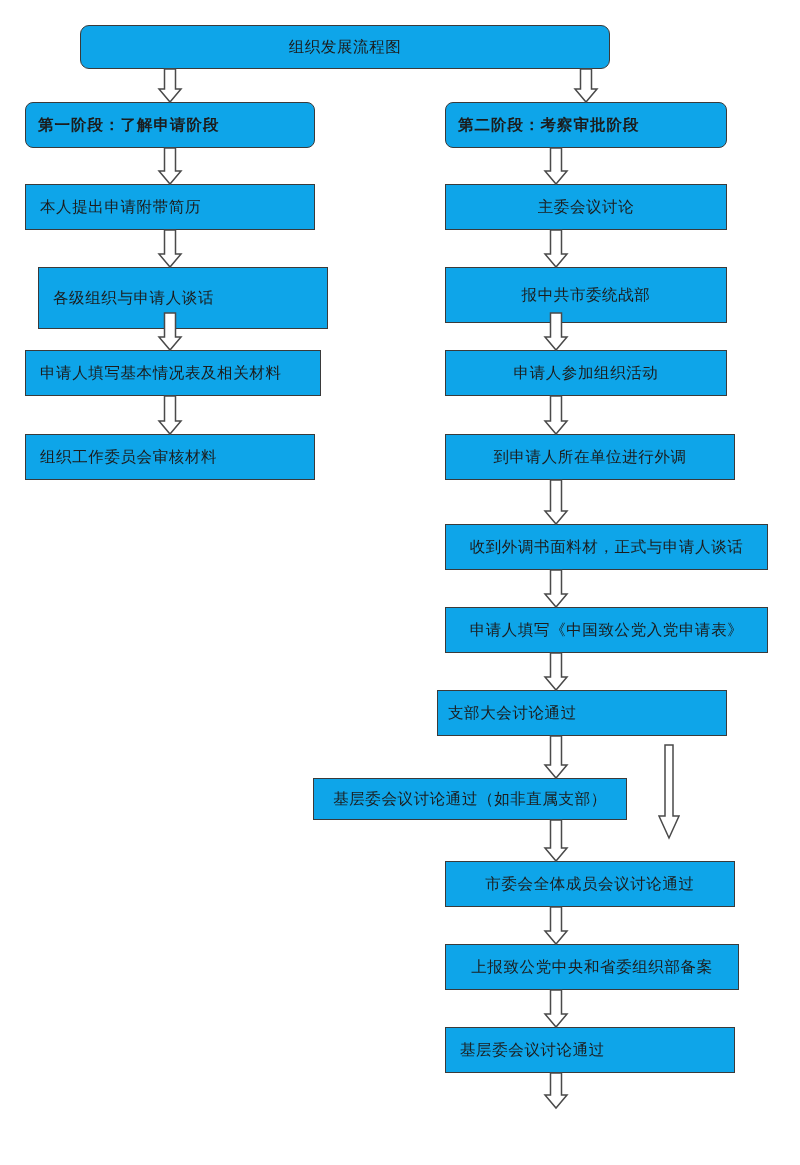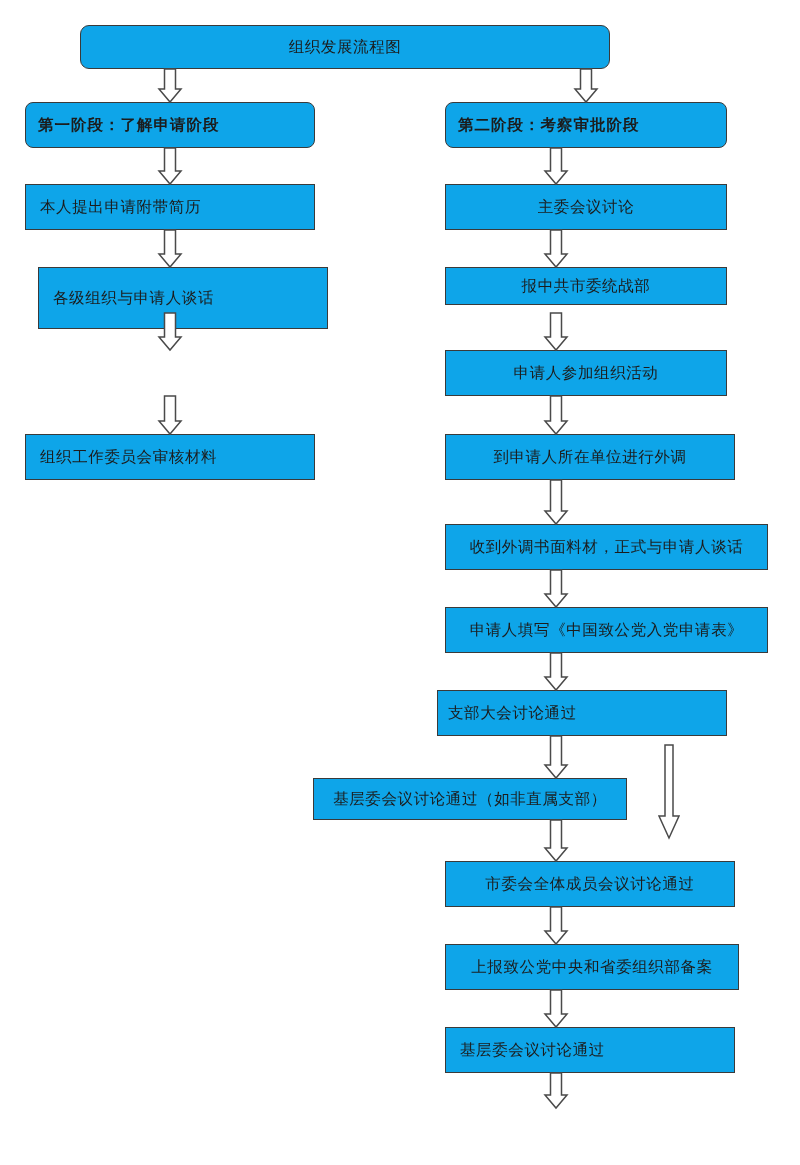--- a/index.html
+++ b/index.html
@@ -61,24 +61,25 @@
   }
 </style>
 </head>
 <body>
 
 <div id="canvas">
     <div class="node title center" style="left: 80px; top: 25px; width: 530px; height: 44px;">组织发展流程图</div>
     <div class="node phase center" style="left: 25px; top: 102px; width: 290px; height: 46px;">第一阶段：了解申请阶段</div>
     <div class="node  left" style="left: 25px; top: 184px; width: 290px; height: 46px;">本人提出申请附带简历</div>
     <div class="node  left" style="left: 25px; top: 267px; width: 290px; height: 62px; margin-left: 13px;">各级组织与申请人谈话</div>
+    <div class="node  left" style="left: 25px; top: 350px; width: 296px; height: 46px;">申请人填写基本情况表及相关材料</div>
     <div class="node  left" style="left: 25px; top: 434px; width: 290px; height: 46px;">组织工作委员会审核材料</div>
     <div class="node phase center" style="left: 445px; top: 102px; width: 282px; height: 46px;">第二阶段：考察审批阶段</div>
     <div class="node  center" style="left: 445px; top: 184px; width: 282px; height: 46px;">主委会议讨论</div>
-    <div class="node  center" style="left: 445px; top: 267px; width: 282px; height: 38px;">报中共市委统战部</div>
+    <div class="node  center" style="left: 445px; top: 267px; width: 282px; height: 56px;">报中共市委统战部</div>
     <div class="node  center" style="left: 445px; top: 350px; width: 282px; height: 46px;">申请人参加组织活动</div>
     <div class="node  center" style="left: 445px; top: 434px; width: 290px; height: 46px;">到申请人所在单位进行外调</div>
     <div class="node  center" style="left: 445px; top: 524px; width: 323px; height: 46px; text-align: center;">收到外调书面料材，正式与申请人谈话</div>
     <div class="node  center" style="left: 445px; top: 607px; width: 323px; height: 46px;">申请人填写《中国致公党入党申请表》</div>
     <div class="node  left" style="left: 437px; top: 690px; width: 290px; height: 46px; padding-left: 10px;">支部大会讨论通过</div>
     <div class="node  center" style="left: 313px; top: 778px; width: 314px; height: 42px;">基层委会议讨论通过（如非直属支部）</div>
     <div class="node  center" style="left: 445px; top: 861px; width: 290px; height: 46px;">市委会全体成员会议讨论通过</div>
     <div class="node  center" style="left: 445px; top: 944px; width: 294px; height: 46px;">上报致公党中央和省委组织部备案</div>
     <div class="node  left" style="left: 445px; top: 1027px; width: 290px; height: 46px;">基层委会议讨论通过</div>
     <div class="arrow" style="left: 159px; top: 69px; width: 22px; height: 33px;">

